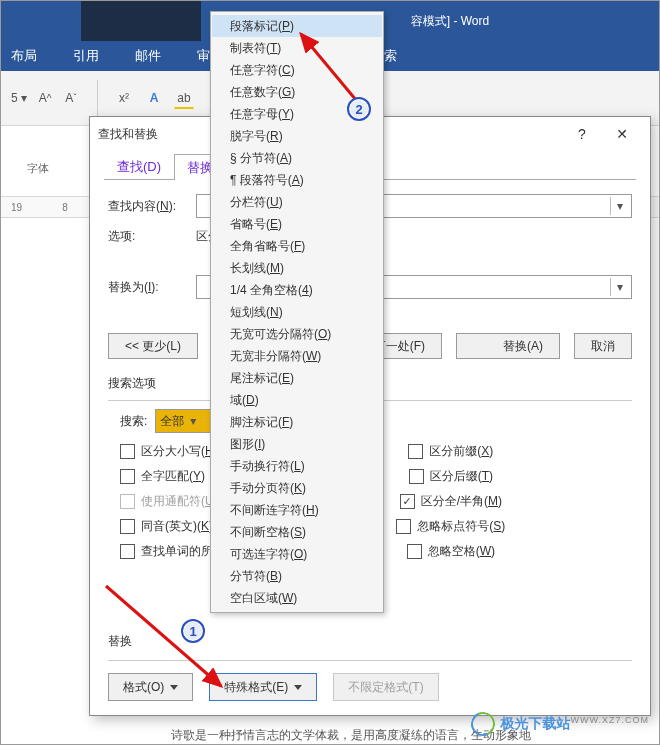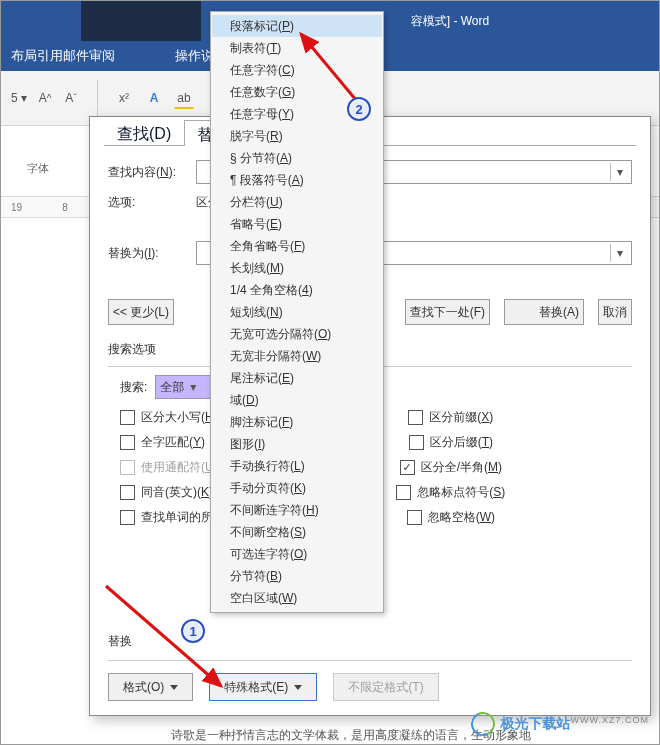--- a/index.html
+++ b/index.html
@@ -2,55 +2,55 @@
 <html><head>
 <meta charset="utf-8">
 <style>
   html,body{margin:0;padding:0;font-family:"Microsoft YaHei","SimSun",Arial,sans-serif;font-size:12px;background:#fff;color:#333;}
   .viewport{position:relative;width:660px;height:745px;overflow:hidden;border:1px solid #999;box-sizing:border-box;}
 
   
   .wordbg{position:absolute;left:0;top:0;right:0;}
   .titlebar{height:40px;background:#2b579a;color:#fff;display:flex;align-items:center;justify-content:center;font-size:12px;}
   .imgstrip{position:absolute;left:80px;top:0;width:120px;height:40px;background:#1e2d46;}
-  .ribtabs{height:30px;background:#2b579a;color:#fff;display:flex;align-items:center;padding-left:10px;font-size:13px;}
+  .ribtabs{height:30px;background:#2b579a;color:#fff;display:flex;align-items:center;padding-left:10px;gap:36px;font-size:13px;}
   .ribtabs span{cursor:default;}
   .ribpane{height:54px;background:#f3f3f3;border-bottom:1px solid #d6d6d6;display:flex;align-items:center;padding-left:8px;gap:10px;color:#555;}
   .fontgrp{display:flex;align-items:center;gap:6px;}
   .btnicon{width:18px;height:18px;border:1px solid transparent;display:flex;align-items:center;justify-content:center;font-size:12px;color:#555;}
   .vline{width:1px;height:36px;background:#ccc;margin:0 6px;}
   .grplabel{position:absolute;left:26px;top:160px;font-size:11px;color:#666;}
   .ruler{position:absolute;left:0;top:195px;right:0;height:20px;background:#f9f9f9;border-top:1px solid #d9d9d9;border-bottom:1px solid #d9d9d9;display:flex;align-items:center;padding-left:10px;color:#777;font-size:10px;gap:40px;}
 
   
   .dialog{position:absolute;left:88px;top:115px;width:560px;height:598px;background:#fff;border:1px solid #888;box-shadow:4px 4px 12px rgba(0,0,0,0.25);}
   .dlg-title{height:34px;display:flex;align-items:center;padding:0 8px;background:#fff;}
   .dlg-title .t{font-size:12px;color:#333;}
   .dlg-title .sp{flex:1;}
   .dlg-title .wbtn{width:40px;height:28px;display:flex;align-items:center;justify-content:center;font-size:14px;color:#333;}
 
   .tabs{display:flex;border-bottom:1px solid #aaa;margin:2px 14px 0 14px;height:26px;}
-  .tab{padding:4px 12px 0 12px;border:1px solid transparent;border-bottom:none;font-size:16px;color:#0f172a;cursor:default;}
+  .tab{padding:4px 12px 0 12px;border:1px solid transparent;border-bottom:none;font-size:13px;color:#6d28d9;cursor:default;}
   .tab.active{border-color:#aaa;background:#fff;position:relative;top:1px;}
 
   .body{padding:14px 18px 10px 18px;}
   .row{display:flex;align-items:center;margin-bottom:10px;gap:8px;}
   .lbl{width:80px;color:#333;font-size:12px;}
   .lbl .ul{text-decoration:underline;}
   .sel{flex:1;height:22px;border:1px solid #999;background:#fff;display:flex;align-items:center;justify-content:flex-end;padding-right:2px;}
   .sel .dd{width:18px;height:18px;display:flex;align-items:center;justify-content:center;border-left:1px solid #bbb;color:#555;}
   .opt-row{display:flex;align-items:center;margin-bottom:30px;gap:8px;}
   .opt-row .lbl{width:80px;}
 
   .btnrow{display:flex;gap:14px;margin:12px 0 16px 0;align-items:center;}
-  .btn{height:24px;padding:0 4px;border:1px solid #999;background:#f0f0f0;display:flex;align-items:center;font-size:12px;color:#333;cursor:default;}
+  .btn{height:24px;padding:0 16px;border:1px solid #999;background:#f0f0f0;display:flex;align-items:center;font-size:12px;color:#333;cursor:default;}
 
   .group-title{font-size:12px;color:#333;margin-bottom:8px;}
   .search-row{display:flex;align-items:center;gap:8px;margin:6px 0 10px 12px;}
-  .ddl{height:22px;border:1px solid #999;background:#c4b5fd;min-width:60px;display:flex;align-items:center;padding:0 4px;}
+  .ddl{height:22px;border:1px solid #999;background:#eab308;min-width:60px;display:flex;align-items:center;padding:0 4px;}
   .ddl .dd{margin-left:6px;color:#555;}
 
   .chk-cols{display:flex;gap:60px;margin-left:12px;}
   .chk-col{display:flex;flex-direction:column;gap:8px;}
   .chk{display:flex;align-items:center;gap:6px;font-size:12px;color:#333;}
   .chk .box{width:13px;height:13px;border:1px solid #555;display:flex;align-items:center;justify-content:center;font-size:11px;line-height:1;background:#fff;}
   .chk.disabled{color:#a0a0a0;}
   .chk.disabled .box{border-color:#bbb;}
   .chk .ul{text-decoration:underline;}
 
@@ -110,20 +110,26 @@
     </div>
   </div>
   <div class="grplabel">字体</div>
   <div class="ruler">
     <span>19</span>
     <span>8</span>
     <span>6</span>
   </div>
 
   <div class="dialog">
+    <div class="dlg-title">
+      <span class="t">查找和替换</span>
+      <span class="sp"></span>
+      <div class="wbtn">?</div>
+      <div class="wbtn">✕</div>
+    </div>
 
     <div class="tabs">
       <div class="tab"><span>查找(D)</span></div>
       <div class="tab active"><span>替换(P)</span></div>
     </div>
 
     <div class="body">
       <div class="row">
         <div class="lbl">
           <span>查找内容(</span><span class="ul">N</span><span>):</span>

